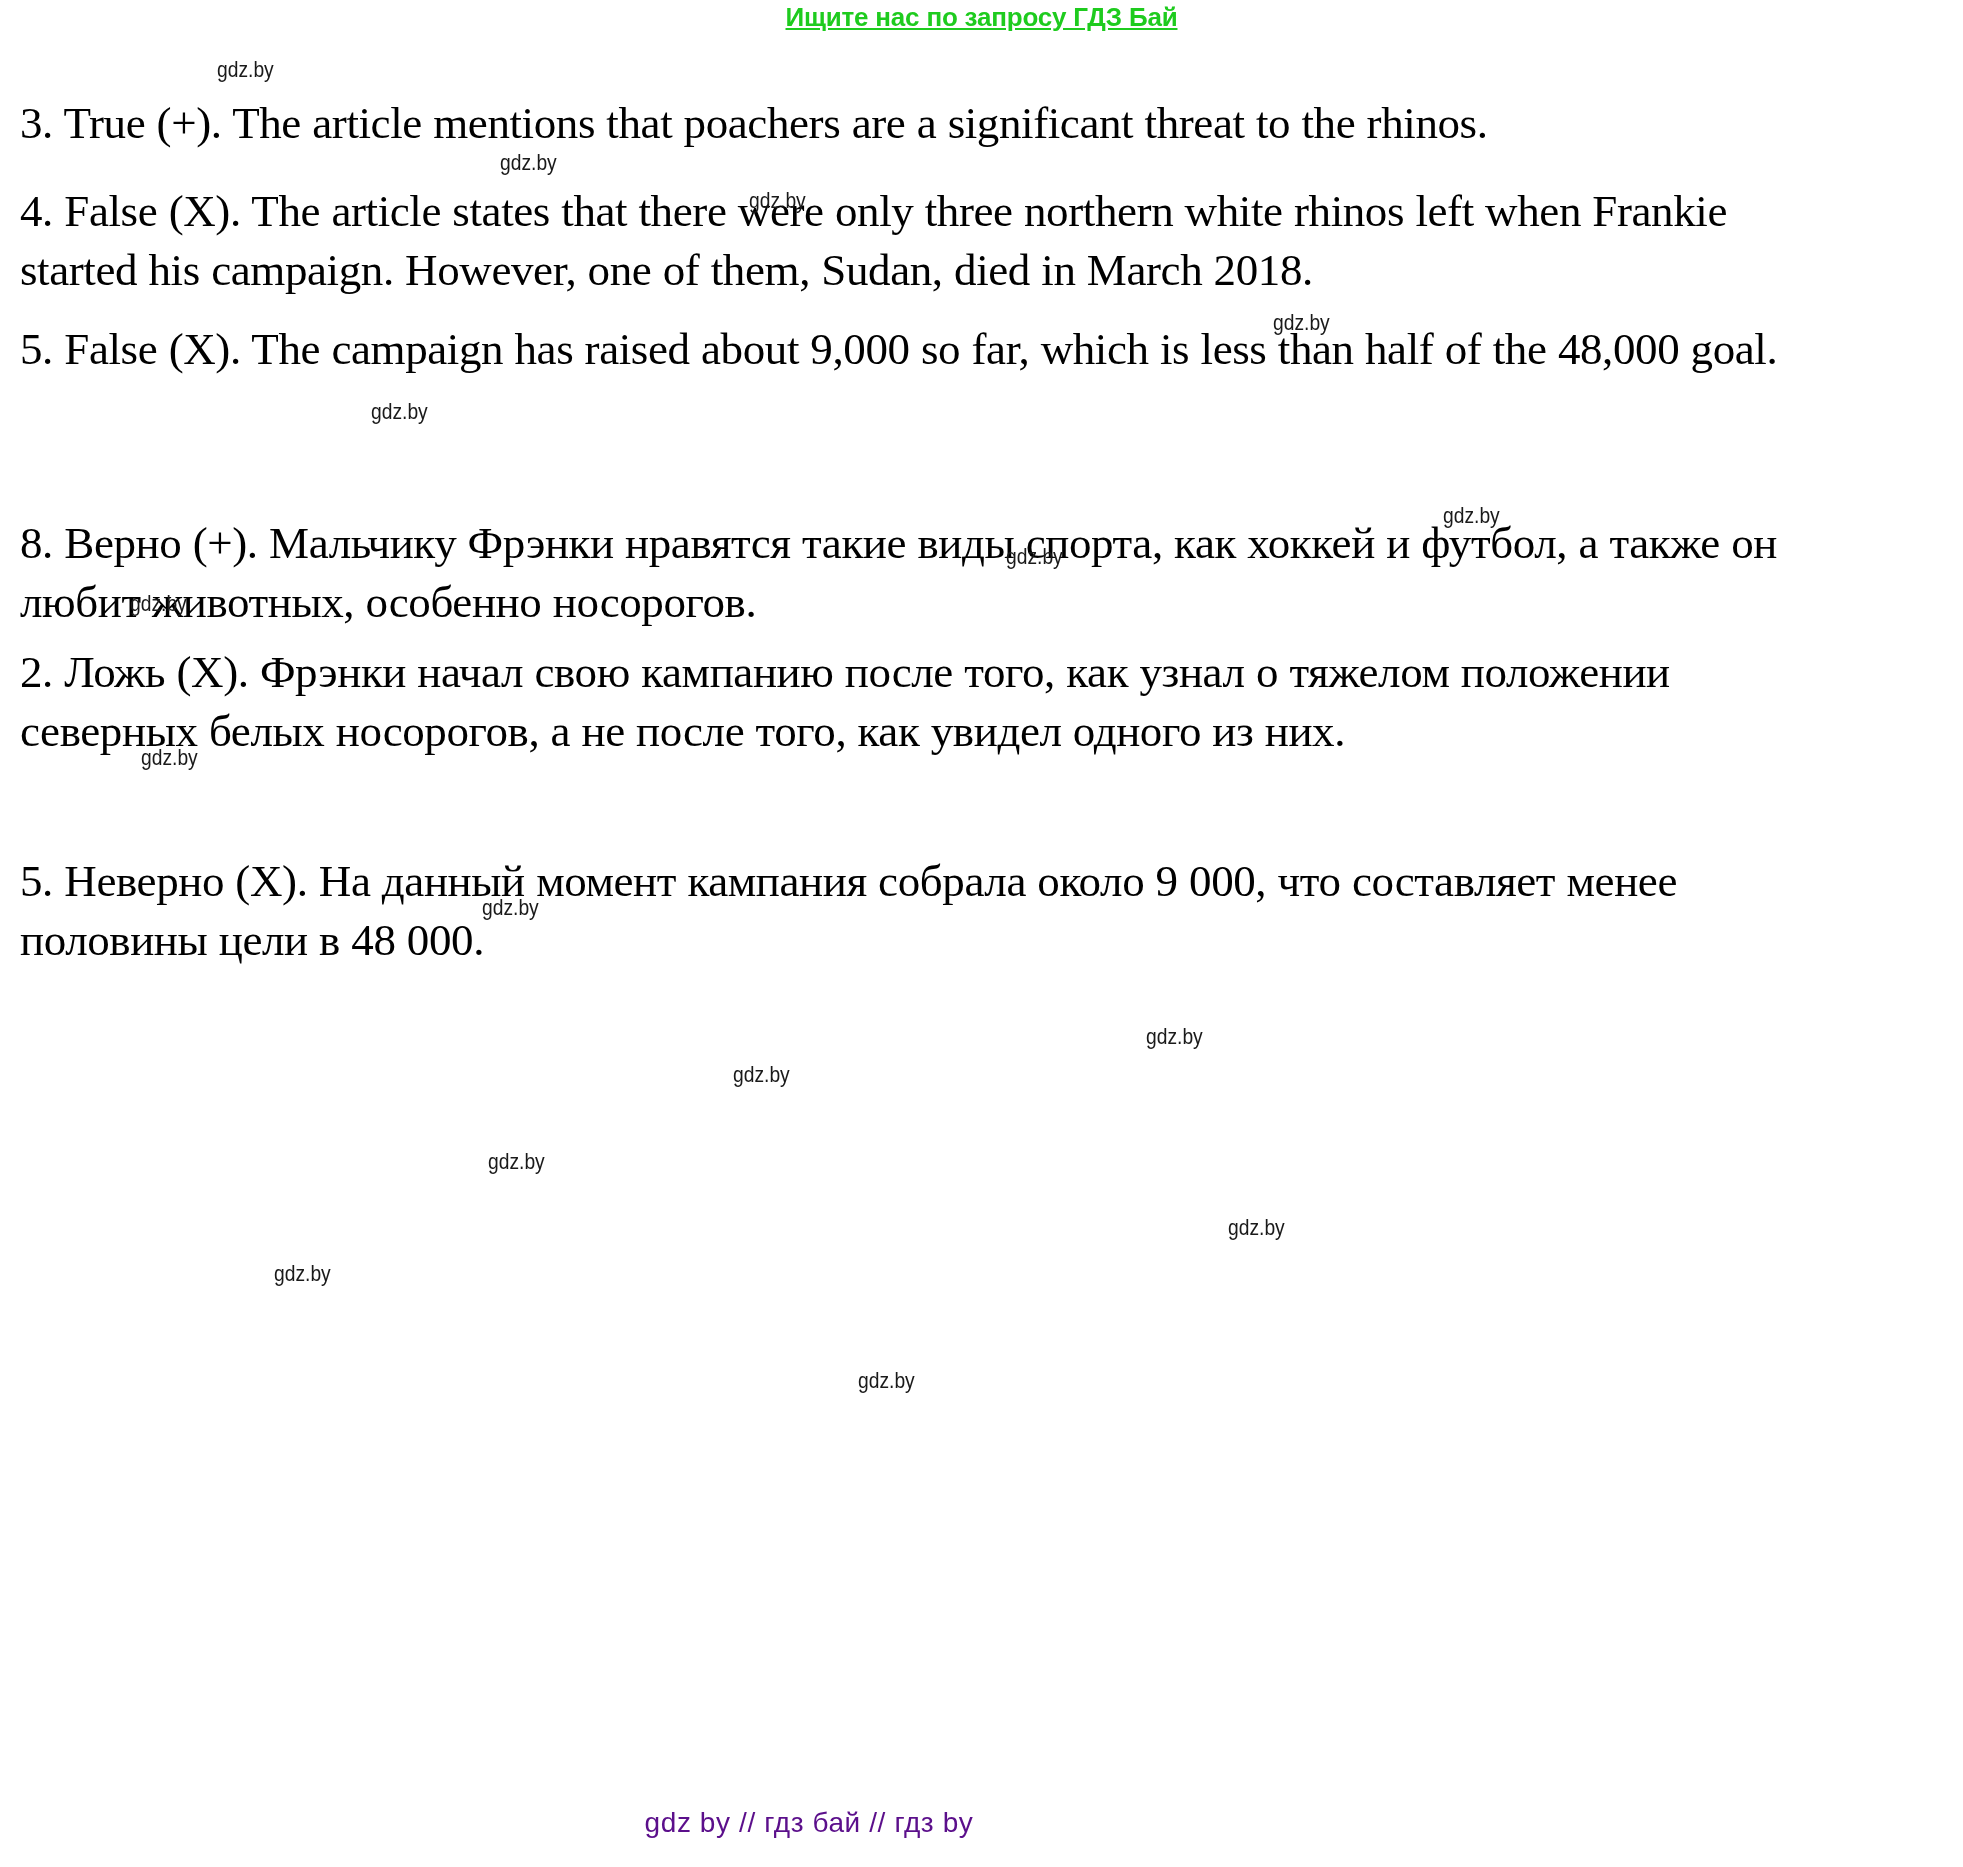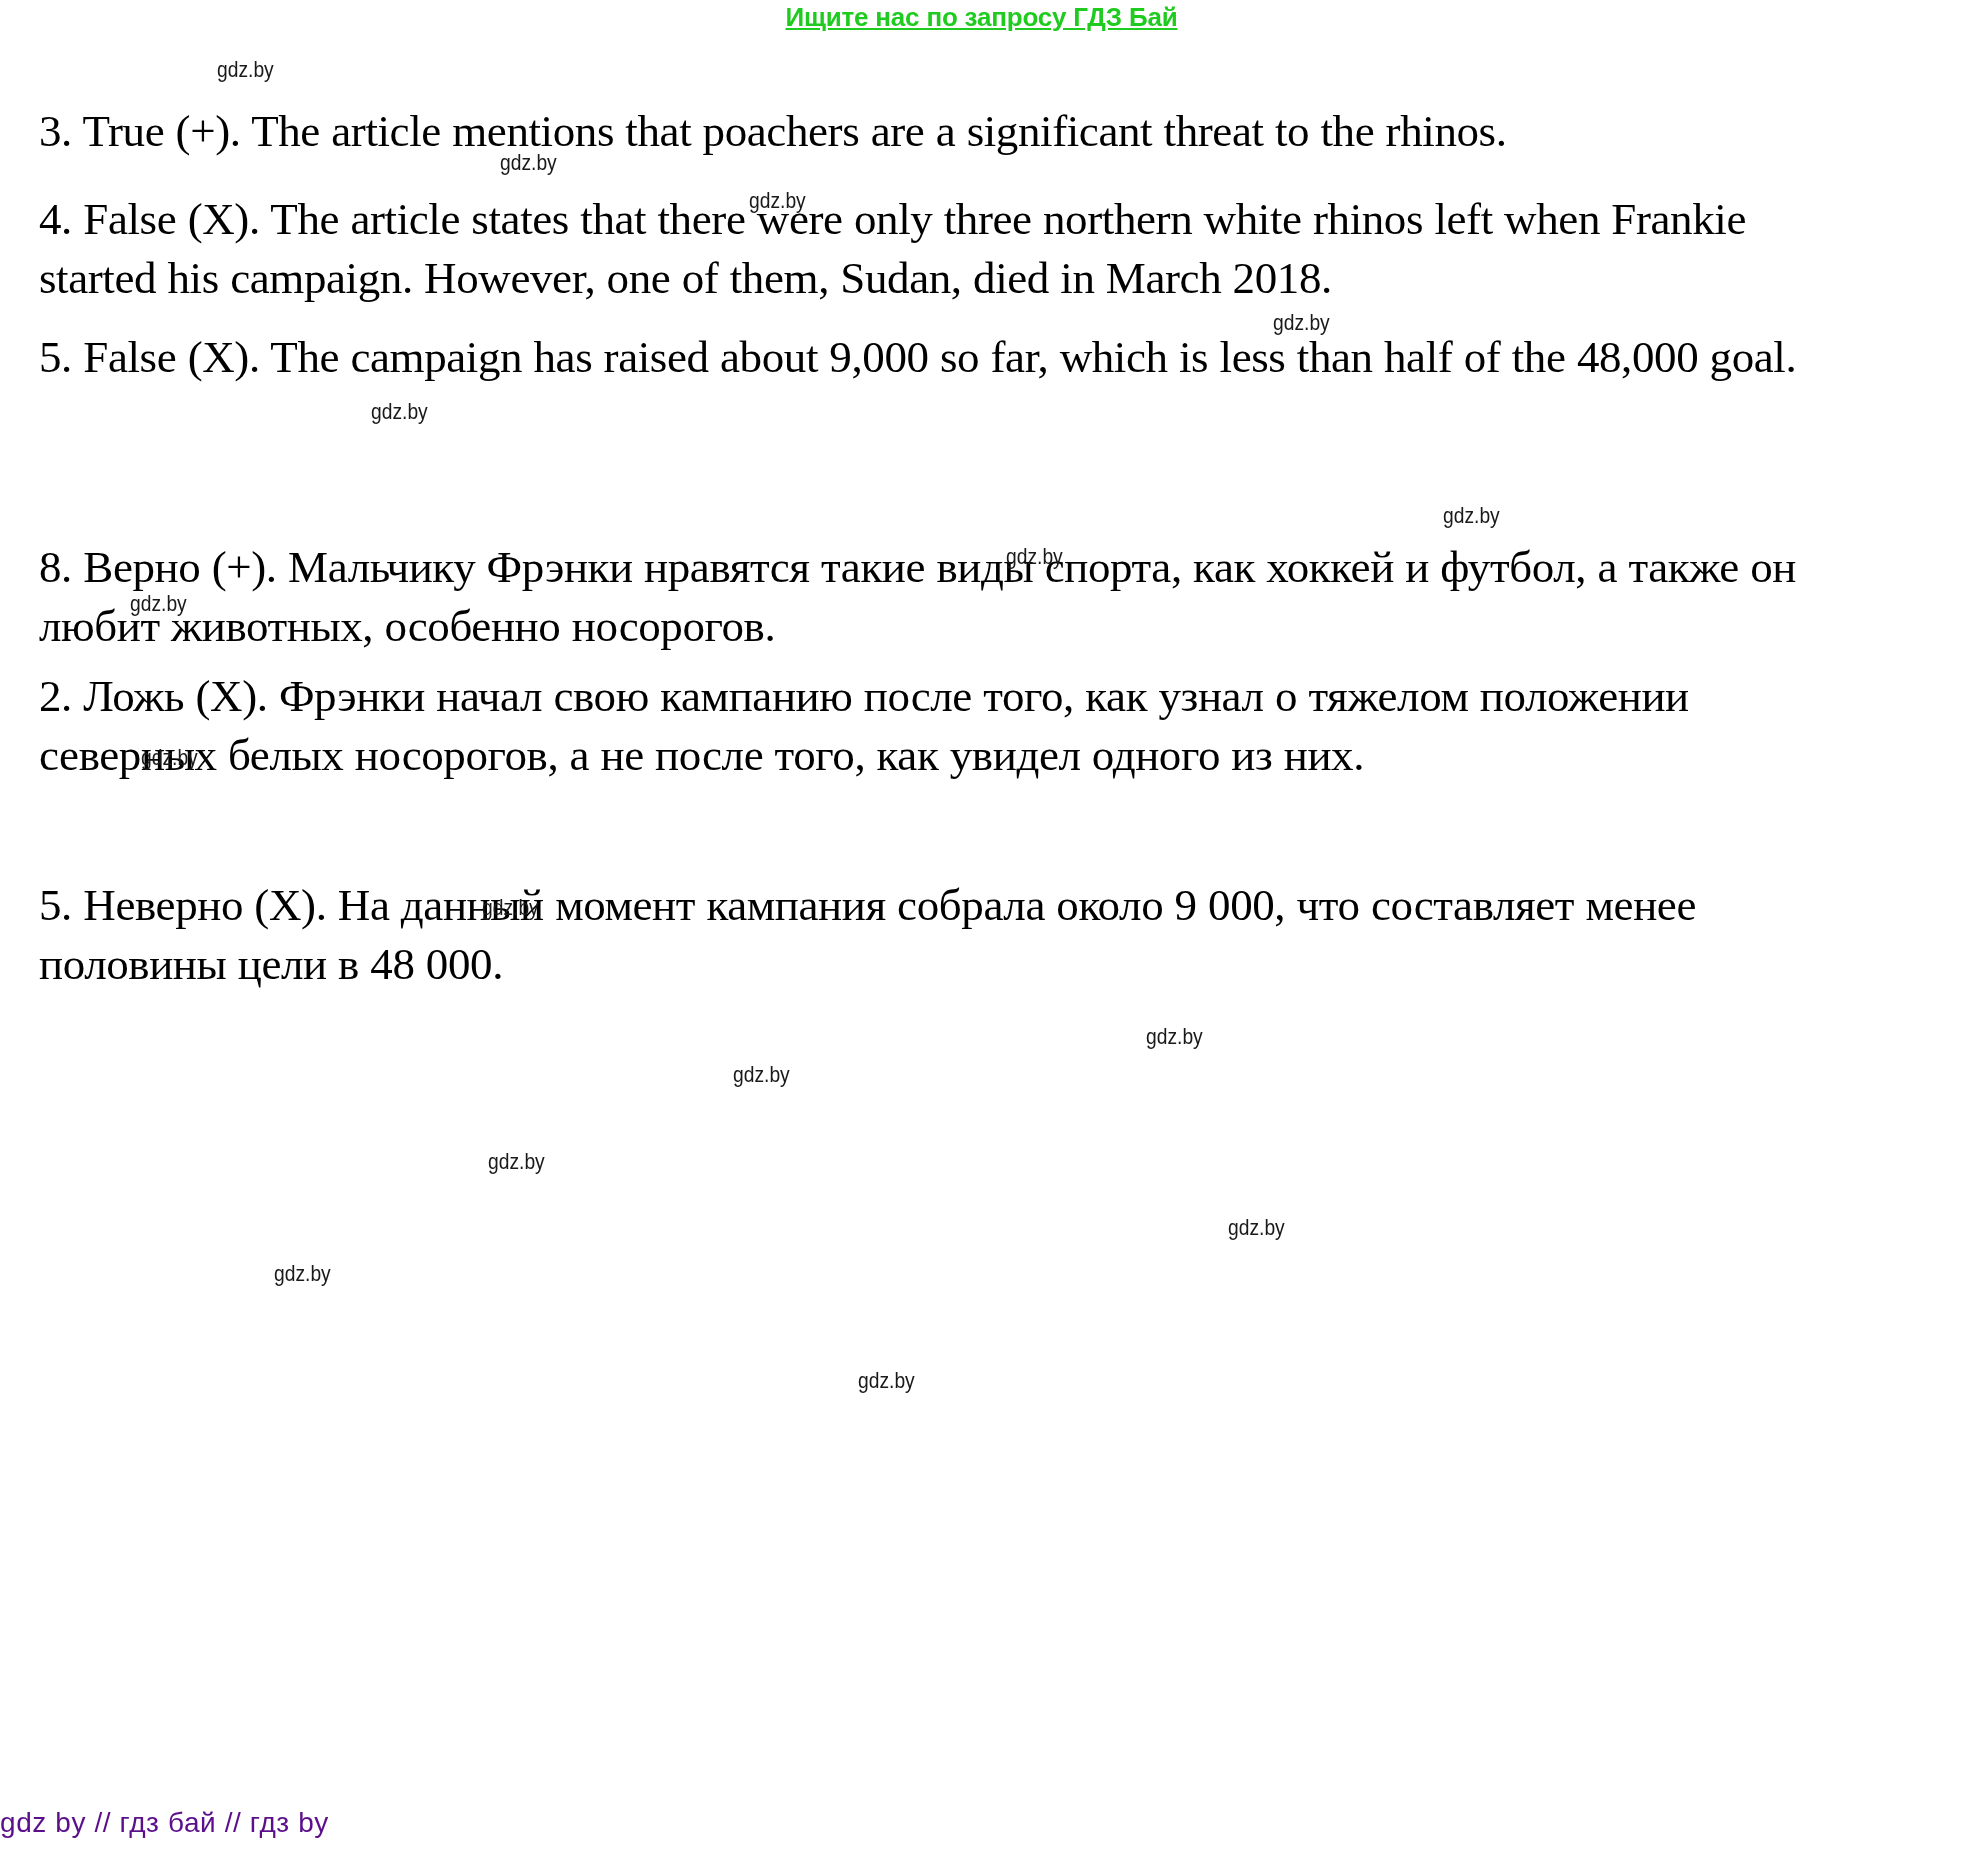--- a/index.html
+++ b/index.html
@@ -39,22 +39,22 @@
   }
 
   
   .answers {
     position: absolute;
     top: 94px;
     left: 0;
     width: 1963px;
   }
   .answer-block {
-    padding: 0 39px 0 31px;
-    margin: 8px;
+    padding: 0 39px 0 20px;
+    margin: 0;
   }
   .answer-block p {
     margin: 0;
     font-size: 45px;
     line-height: 59px;
     font-family: "Liberation Serif", "DejaVu Serif", serif;
     font-weight: 400;
     color: #000000;
     letter-spacing: -0.4px;
     word-spacing: 0.5px;
@@ -87,21 +87,21 @@
     pointer-events: none;
     user-select: none;
   }
 
   
   .footer {
     position: absolute;
     left: 0;
     top: 1806px;
     width: 1618px;
-    text-align: left;
+    text-align: center;
   }
   .footer-text {
     font-family: "Liberation Sans", "DejaVu Sans", sans-serif;
     font-size: 28px;
     line-height: 33px;
     color: #5b0f8b;
     letter-spacing: 0.6px;
     white-space: nowrap;
   }
 </style>

